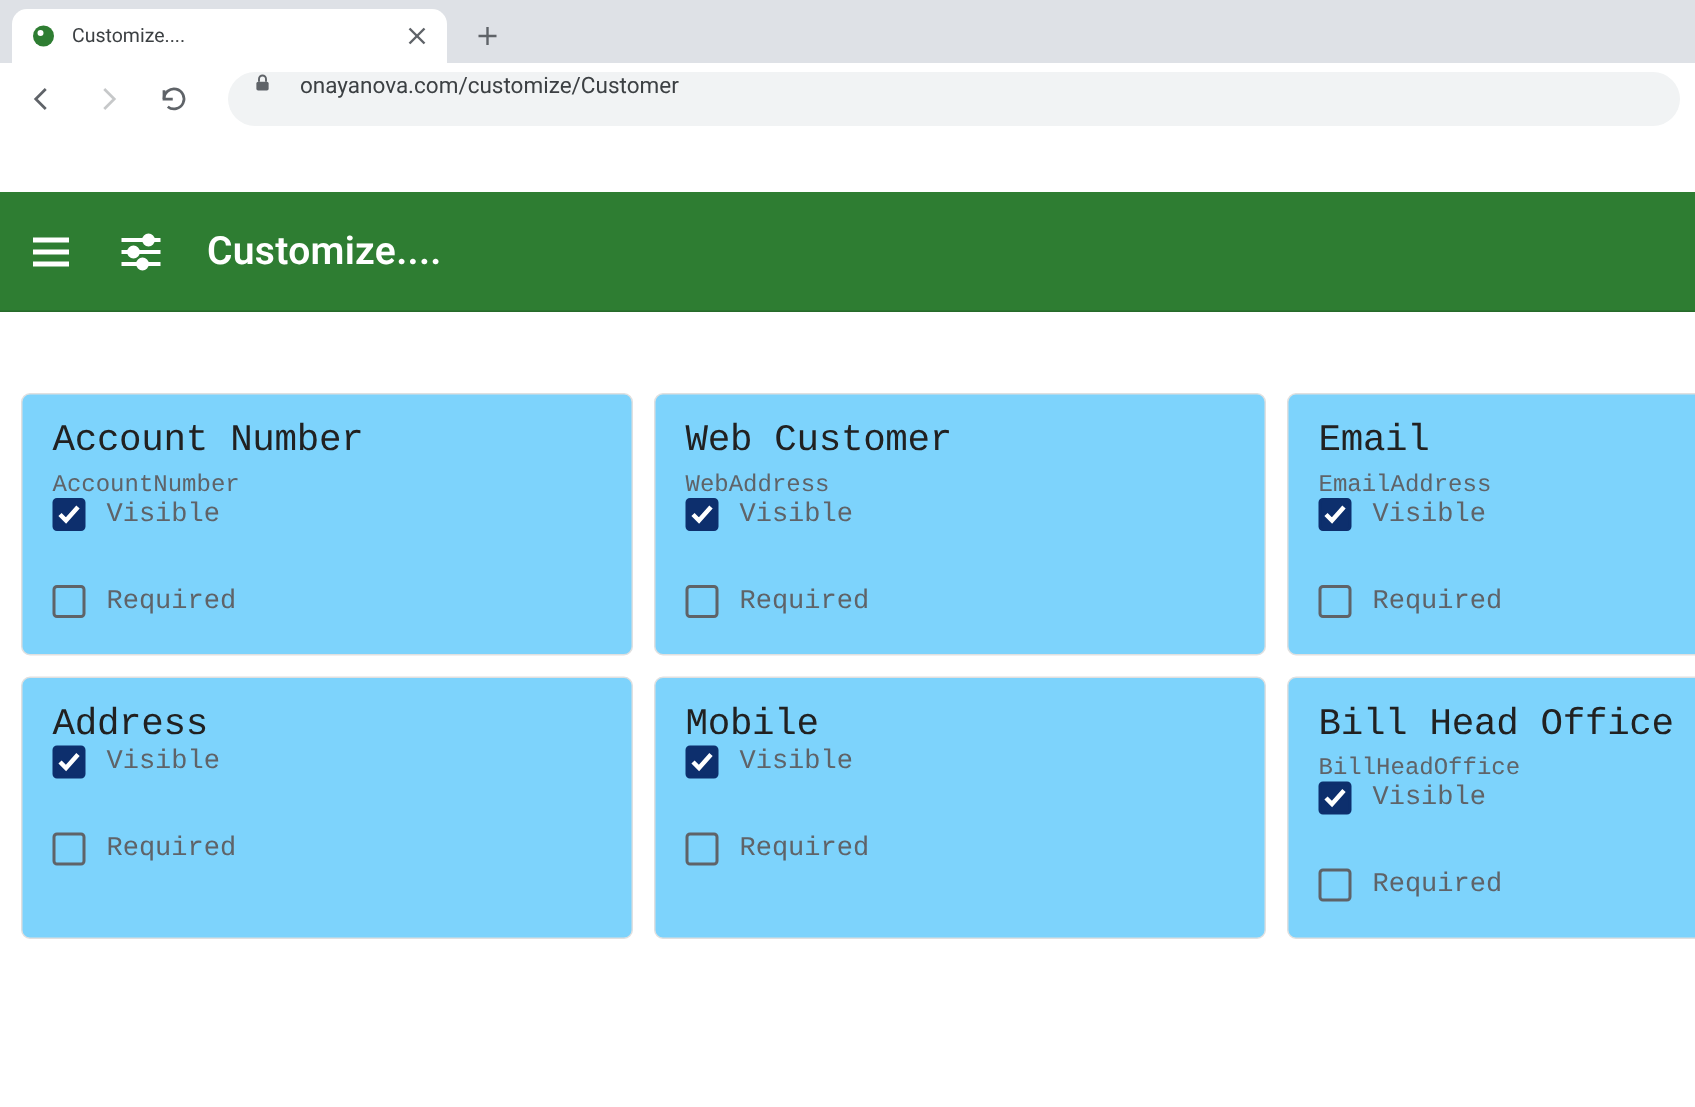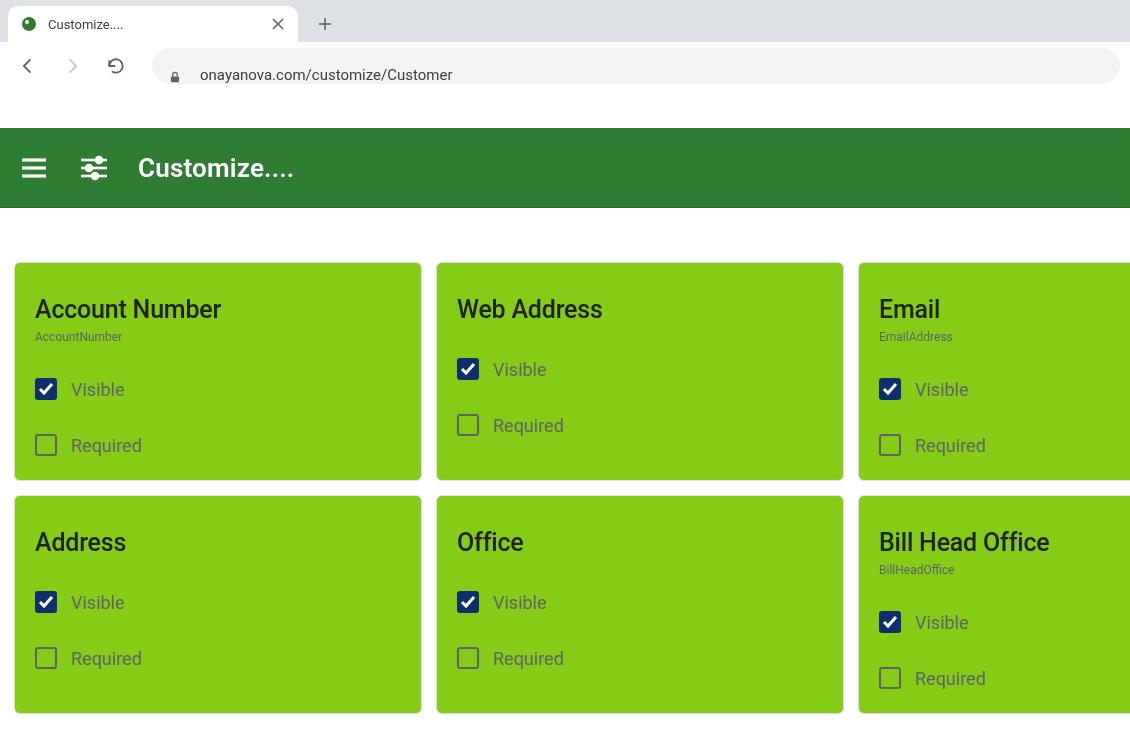--- a/index.html
+++ b/index.html
@@ -80,21 +80,21 @@
       color: #5f6368;
       border-radius: 50%;
     }
     .nav-btn.disabled { opacity: 0.35; }
     .address-bar {
       flex: 1;
       height: 36px;
       background: #f1f3f4;
       border-radius: 20px;
       display: flex;
-      align-items: flex-end;
+      align-items: flex-start;
       padding: 0 16px;
       margin-left: 10px;
     }
     .lock {
       color: #5f6368;
       margin-right: 18px;
       display: flex;
       align-items: center;
     }
     .url-text {
@@ -133,41 +133,41 @@
       padding: 54px 14px 0 14px;
     }
     .card-grid {
       display: grid;
       grid-template-columns: repeat(3, 408px);
       gap: 14px;
     }
     .card {
       border: 1px solid #e0e0e0;
       border-radius: 6px;
-      padding: 32px 20px 24px 20px;
-      background: #84cc16;
+      padding: 16px 20px 24px 20px;
+      background: #7dd3fc;
+      font-family: Liberation Mono, monospace;
     }
     .card-title {
       font-size: 25px;
       font-weight: 500;
       color: #212121;
       letter-spacing: -0.2px;
     }
     .card-sub {
-      font-size: 12px;
+      font-size: 16px;
       color: #5f6368;
       margin-top: 6px;
     }
     .check-row {
       display: flex;
       align-items: center;
       gap: 14px;
-      margin-top: 34px;
-    }
-    .check-row + .check-row { }
+    }
+    .check-row + .check-row { margin-top: 36px; }
     .checkbox {
       width: 22px;
       height: 22px;
       border: 2.5px solid #5f6368;
       border-radius: 3px;
       display: flex;
       align-items: center;
       justify-content: center;
       flex-shrink: 0;
     }
@@ -270,21 +270,22 @@
             </svg>
           </div>
           <span class="check-label">Visible</span>
         </div>
         <div class="check-row">
           <div class="checkbox"></div>
           <span class="check-label">Required</span>
         </div>
       </div>
       <div class="card">
-        <div class="card-title">Web Address</div>
+        <div class="card-title">Web Customer</div>
+        <div class="card-sub">WebAddress</div>
         <div class="check-row">
           <div class="checkbox checked">
             <svg width="16" height="16" viewBox="0 0 16 16" fill="none" stroke="#fff" stroke-width="3">
               <polyline points="2 8 6 12 14 3"></polyline>
             </svg>
           </div>
           <span class="check-label">Visible</span>
         </div>
         <div class="check-row">
           <div class="checkbox"></div>
@@ -316,21 +317,21 @@
             </svg>
           </div>
           <span class="check-label">Visible</span>
         </div>
         <div class="check-row">
           <div class="checkbox"></div>
           <span class="check-label">Required</span>
         </div>
       </div>
       <div class="card">
-        <div class="card-title">Office</div>
+        <div class="card-title">Mobile</div>
         <div class="check-row">
           <div class="checkbox checked">
             <svg width="16" height="16" viewBox="0 0 16 16" fill="none" stroke="#fff" stroke-width="3">
               <polyline points="2 8 6 12 14 3"></polyline>
             </svg>
           </div>
           <span class="check-label">Visible</span>
         </div>
         <div class="check-row">
           <div class="checkbox"></div>

